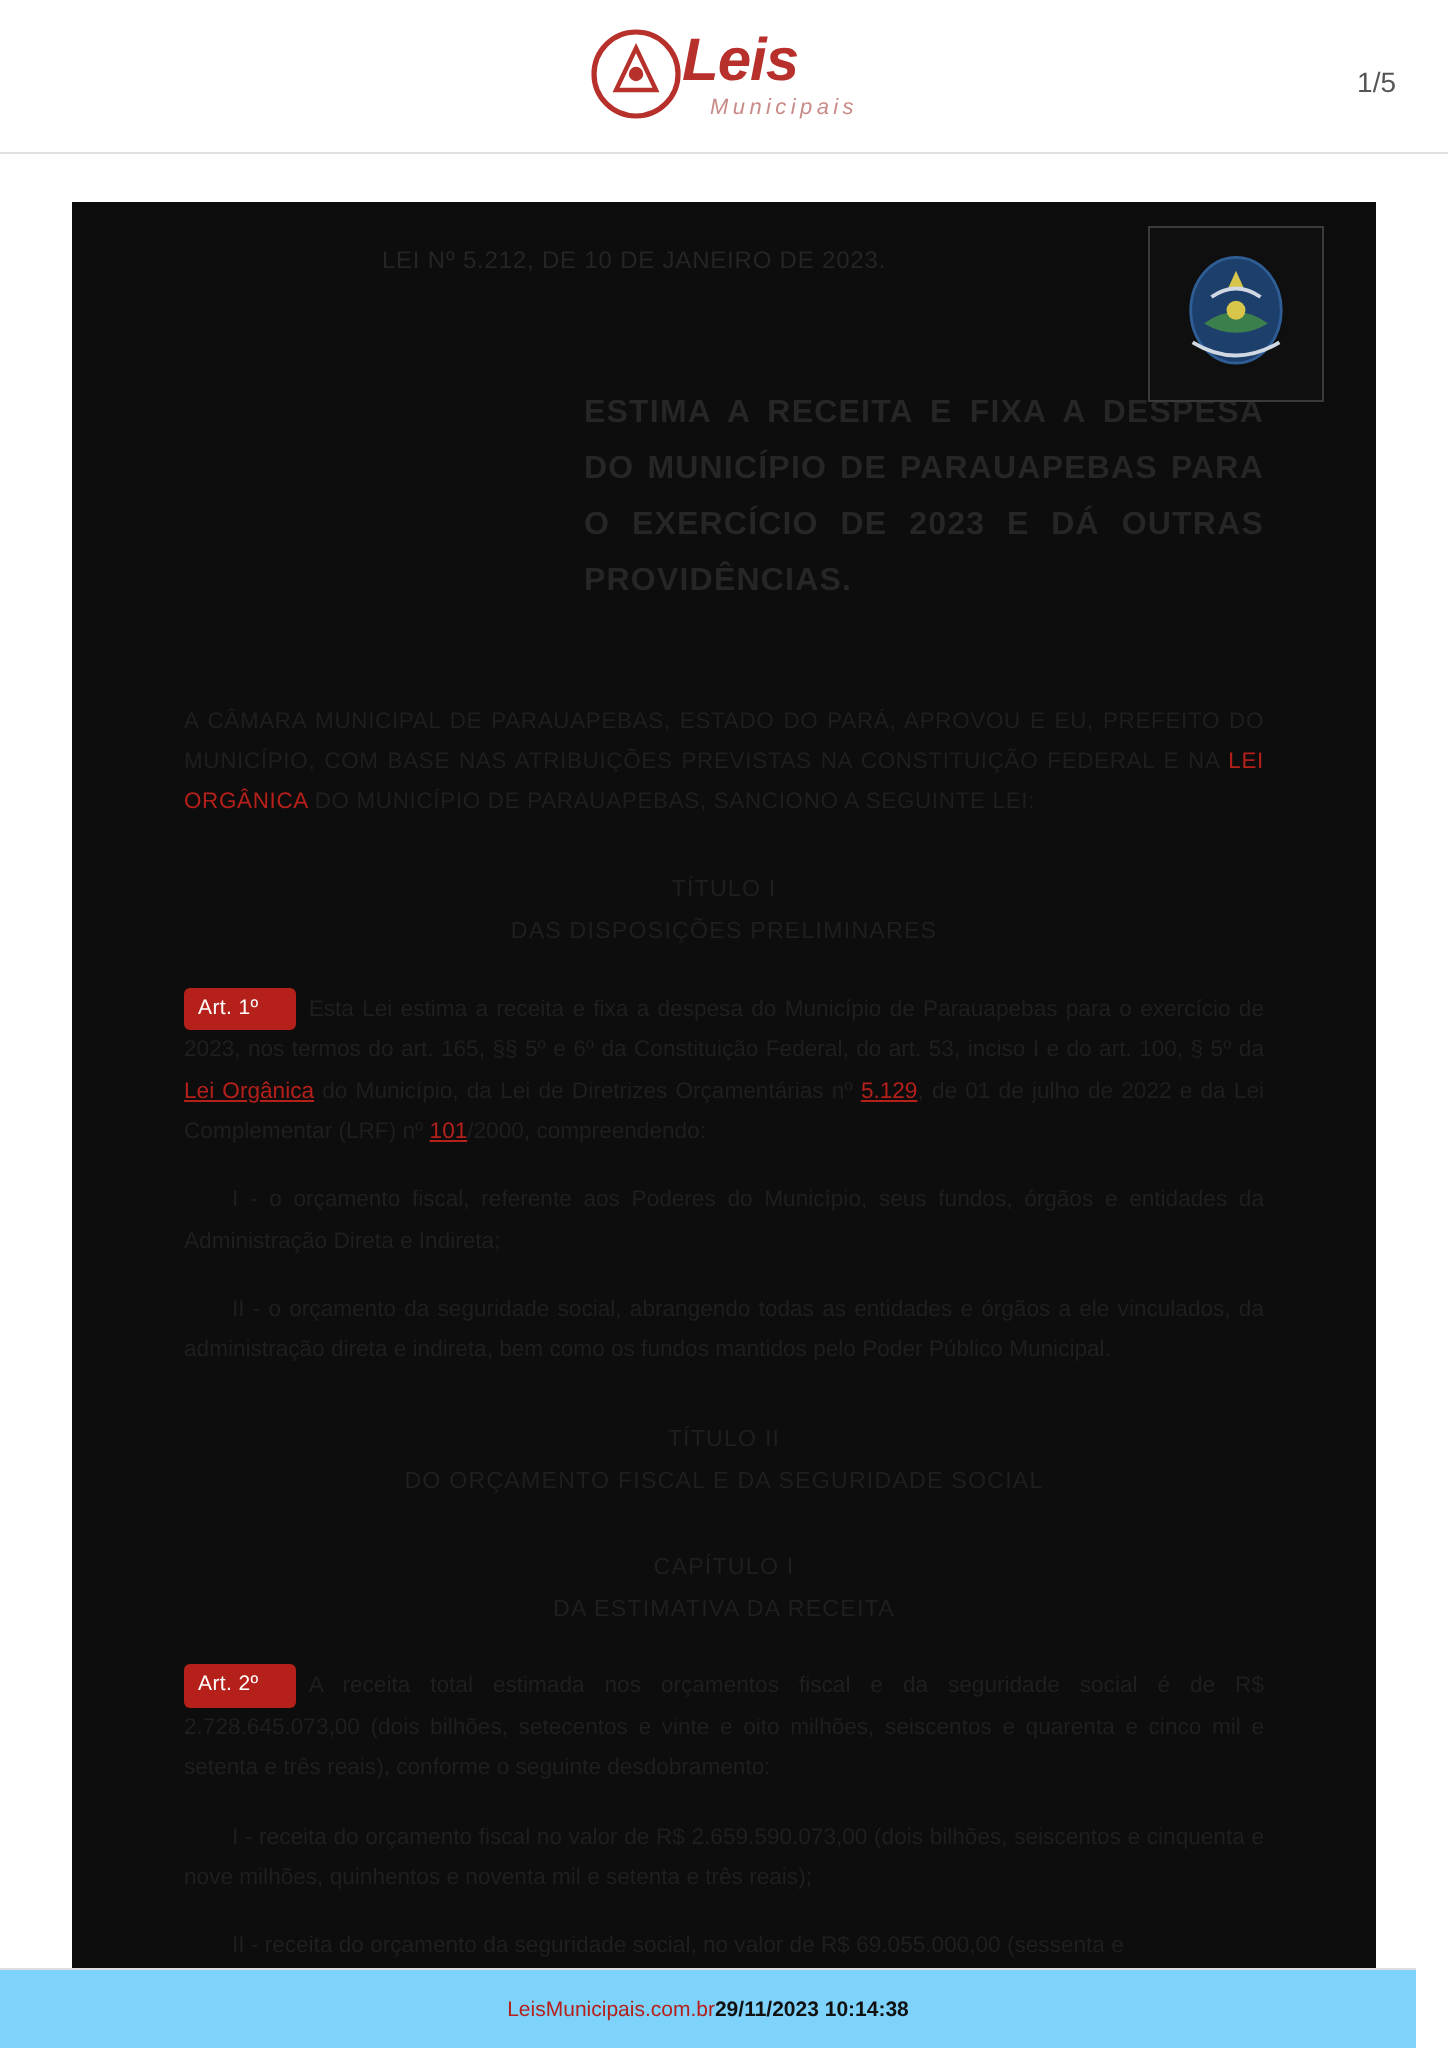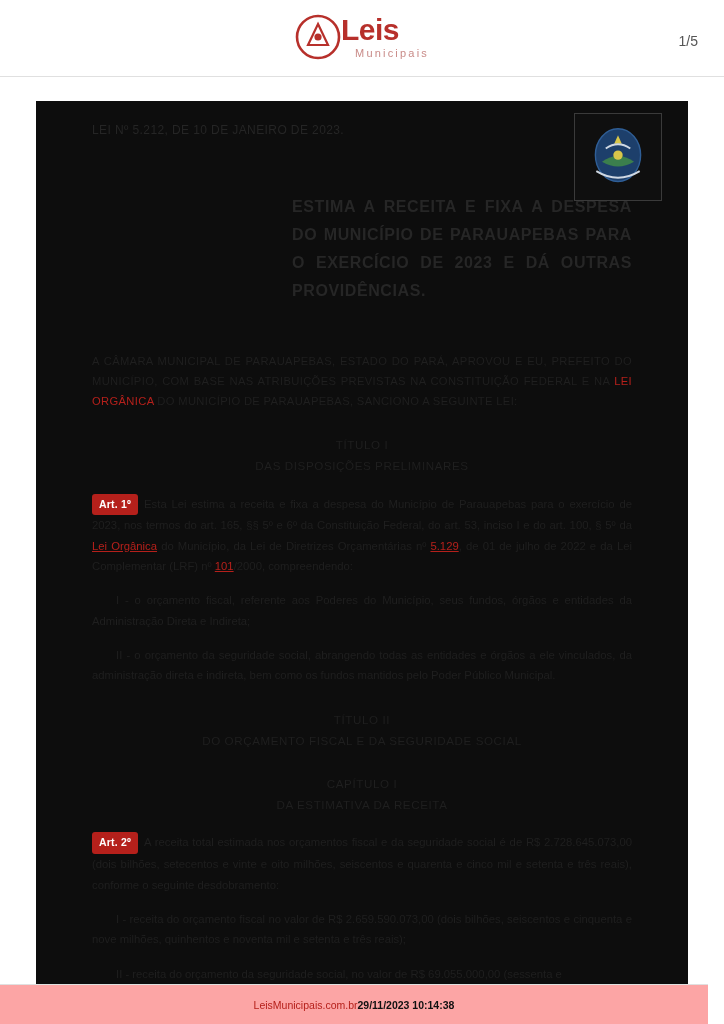--- a/index.html
+++ b/index.html
@@ -22,22 +22,23 @@
     position: relative;
     border-bottom: 1px solid #e0e0e0;
     background: #fff;
   }
   .logo-wrap {
     position: absolute;
     left: 50%;
     top: 14px;
     transform: translateX(-50%);
     display: flex;
-    align-items: center;
+    align-items: flex-end;
     gap: 0;
+    font-style: italic;
   }
   .logo-mark {
     width: 46px;
     height: 46px;
     flex: 0 0 46px;
   }
   .logo-text {
     display: flex;
     flex-direction: column;
     justify-content: center;
@@ -77,21 +78,21 @@
   }
   .doc-inner {
     padding: 14px 56px 0 56px;
     font-size: 11.3px;
     line-height: 1.65;
     text-align: justify;
     color: #1f1f1f;
   }
 
   .law-title {
-    text-align: left;
+    text-align: center;
     letter-spacing: 0.4px;
     font-size: 12px;
     color: #252525;
     margin: 6px 0 16px 0;
     padding-right: 90px;
   }
 
   .brasao-box {
     position: absolute;
     right: 26px;
@@ -140,23 +141,23 @@
   }
 
   .art-para {
     margin-top: 18px;
     line-height: 1.8;
   }
   .art-badge {
     display: inline-block;
     background: #b5201b;
     color: #ffffff;
-    font-weight: bold;
+    font-weight: normal;
     font-size: 10.5px;
-    padding: 1px 7px 2px 7px;
+    padding: 1px 19px 2px 7px;
     border-radius: 3px;
     margin-right: 6px;
     vertical-align: middle;
     letter-spacing: 0.2px;
   }
   .body-para {
     margin-top: 14px;
     text-indent: 24px;
     line-height: 1.8;
   }
@@ -170,21 +171,21 @@
     left: 0;
     right: 16px;
     bottom: 0;
     height: 39px;
     border-top: 1px solid #e0e0e0;
     display: flex;
     align-items: center;
     justify-content: center;
     font-size: 10.5px;
     color: #333;
-    background: #fca5a5;
+    background: #7dd3fc;
   }
   .footer-link {
     color: #b5201b;
     text-decoration: none;
   }
   .footer-date {
     font-weight: bold;
     color: #111;
   }
   .footer-mid { color: #333; }

